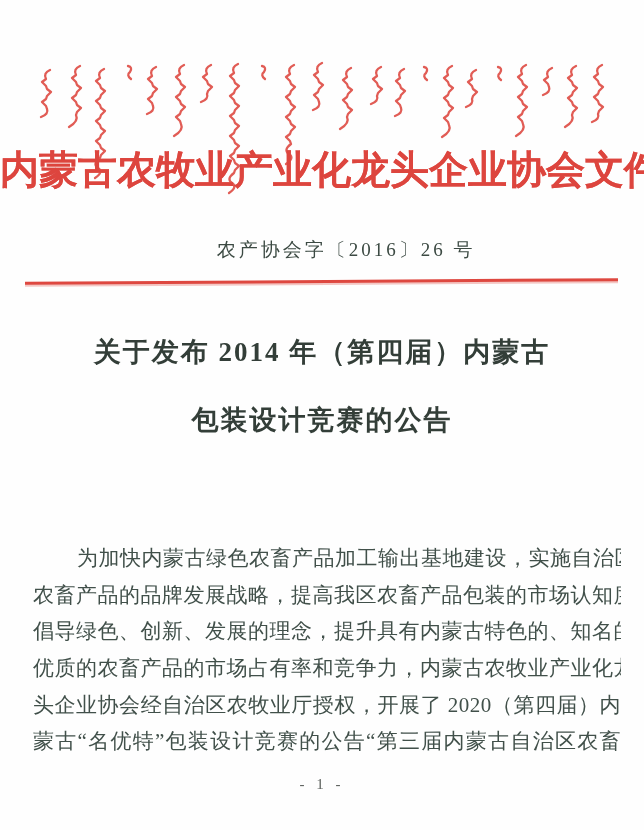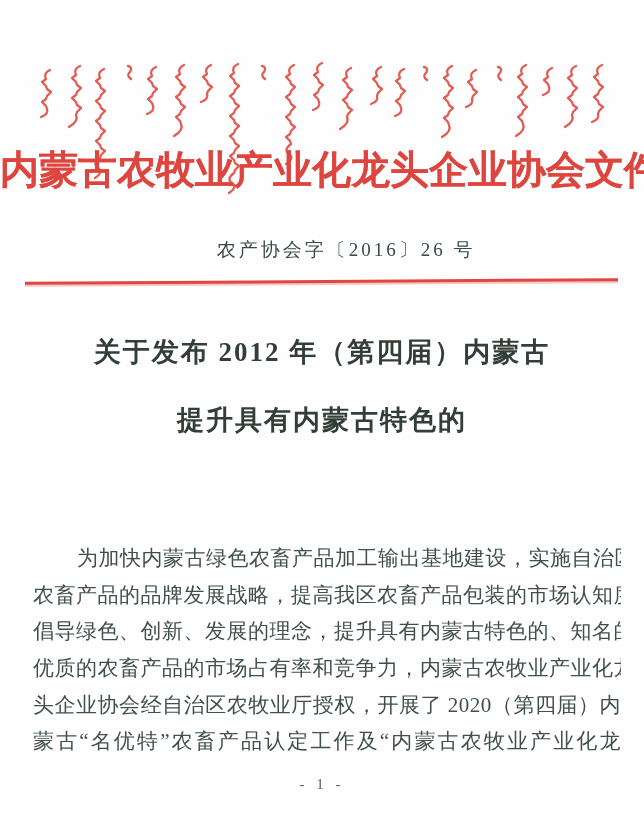--- a/index.html
+++ b/index.html
@@ -133,28 +133,28 @@
       <path d="M 602 65 q -7 3 -4 9 l -4 3 l 4 4 l 1 3 l 4 3 l -4 4 l -1 3 l -4 3 l 4 4 l 1 3 l 4 3 l -4 4 l -1 3 q 2 5 -6 8" fill="none" stroke="#dd453e" stroke-width="2.3" stroke-linecap="round" stroke-linejoin="round" opacity="0.88"></path>
     </svg>
 
   <div class="org-title">内蒙古农牧业产业化龙头企业协会文件</div>
 
   <div class="doc-number">农产协会字〔2016〕26 号</div>
 
   <div class="red-divider"></div>
 
   <div class="doc-title">
-    <div class="title-line">关于发布 2012 年（第四届）内蒙古</div>
-    <div class="title-line">提升具有内蒙古特色的</div>
+    <div class="title-line">关于发布 2014 年（第四届）内蒙古</div>
+    <div class="title-line">包装设计竞赛的公告</div>
   </div>
 
   <div class="body-text">
     <div class="body-line indent">为加快内蒙古绿色农畜产品加工输出基地建设，实施自治区</div>
     <div class="body-line">农畜产品的品牌发展战略，提高我区农畜产品包装的市场认知度，</div>
     <div class="body-line">倡导绿色、创新、发展的理念，提升具有内蒙古特色的、知名的、</div>
     <div class="body-line">优质的农畜产品的市场占有率和竞争力，内蒙古农牧业产业化龙</div>
     <div class="body-line">头企业协会经自治区农牧业厅授权，开展了 2020（第四届）内</div>
-    <div class="body-line">蒙古“名优特”农畜产品认定工作及“内蒙古农牧业产业化龙</div>
+    <div class="body-line">蒙古“名优特”包装设计竞赛的公告“第三届内蒙古自治区农畜</div>
   </div>
 
   <div class="page-number">- 1 -</div>
 
 </div>
 
 </body></html>

